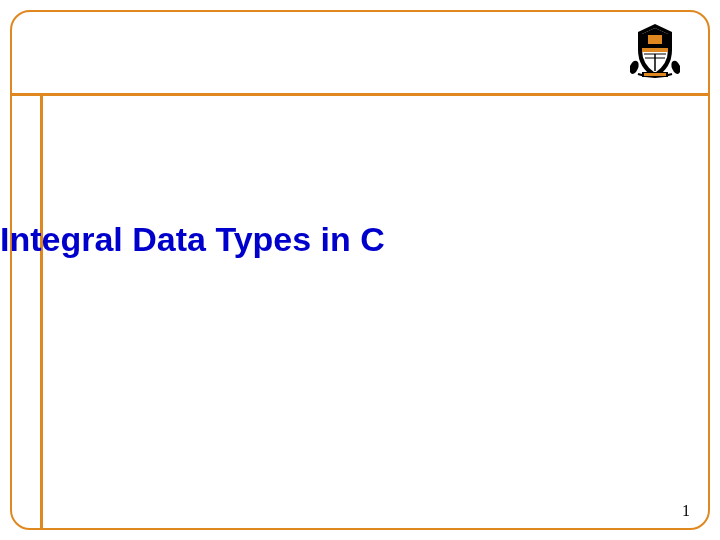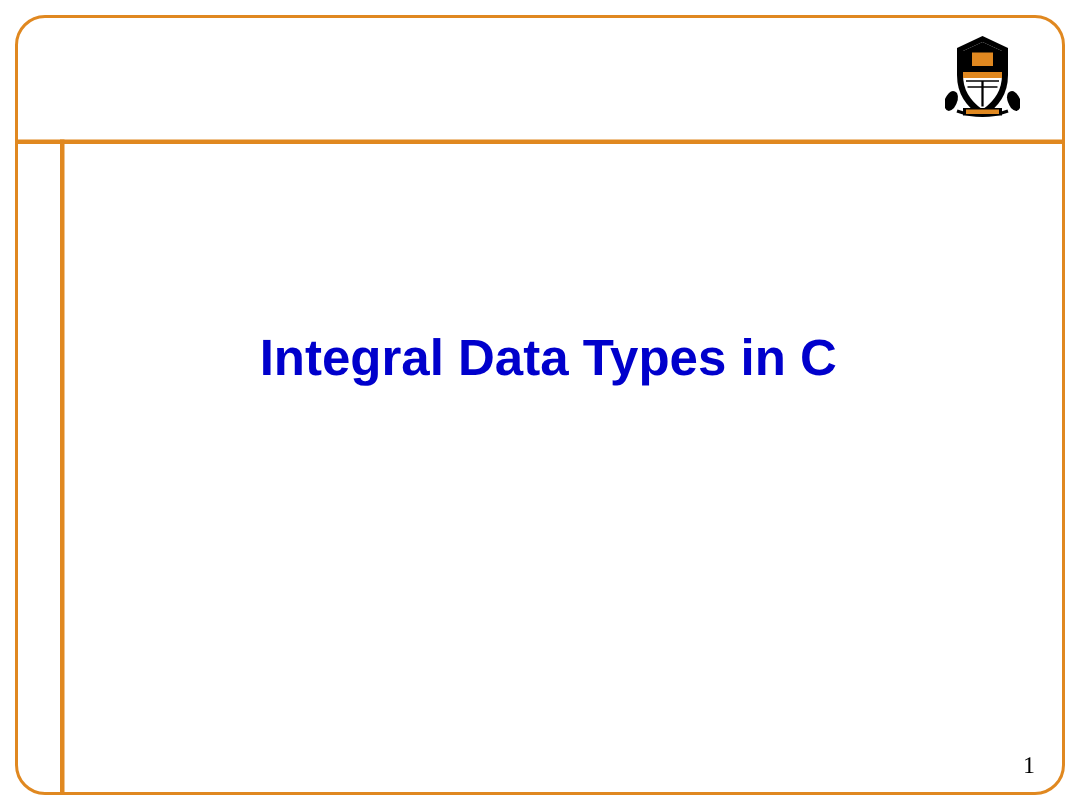--- a/index.html
+++ b/index.html
@@ -42,23 +42,22 @@
     .logo {
       position: absolute;
       top: 18px;
       right: 30px;
       width: 70px;
       height: 70px;
     }
     .title {
       position: absolute;
       top: 220px;
-      left: 11px;
+      left: 0;
       right: 0;
-      text-align: center;
       color: #0000cc;
       font-size: 34px;
       font-weight: bold;
       font-family: Arial, Helvetica, sans-serif;
     }
     .page-number {
       position: absolute;
       bottom: 20px;
       right: 30px;
       font-size: 16px;

